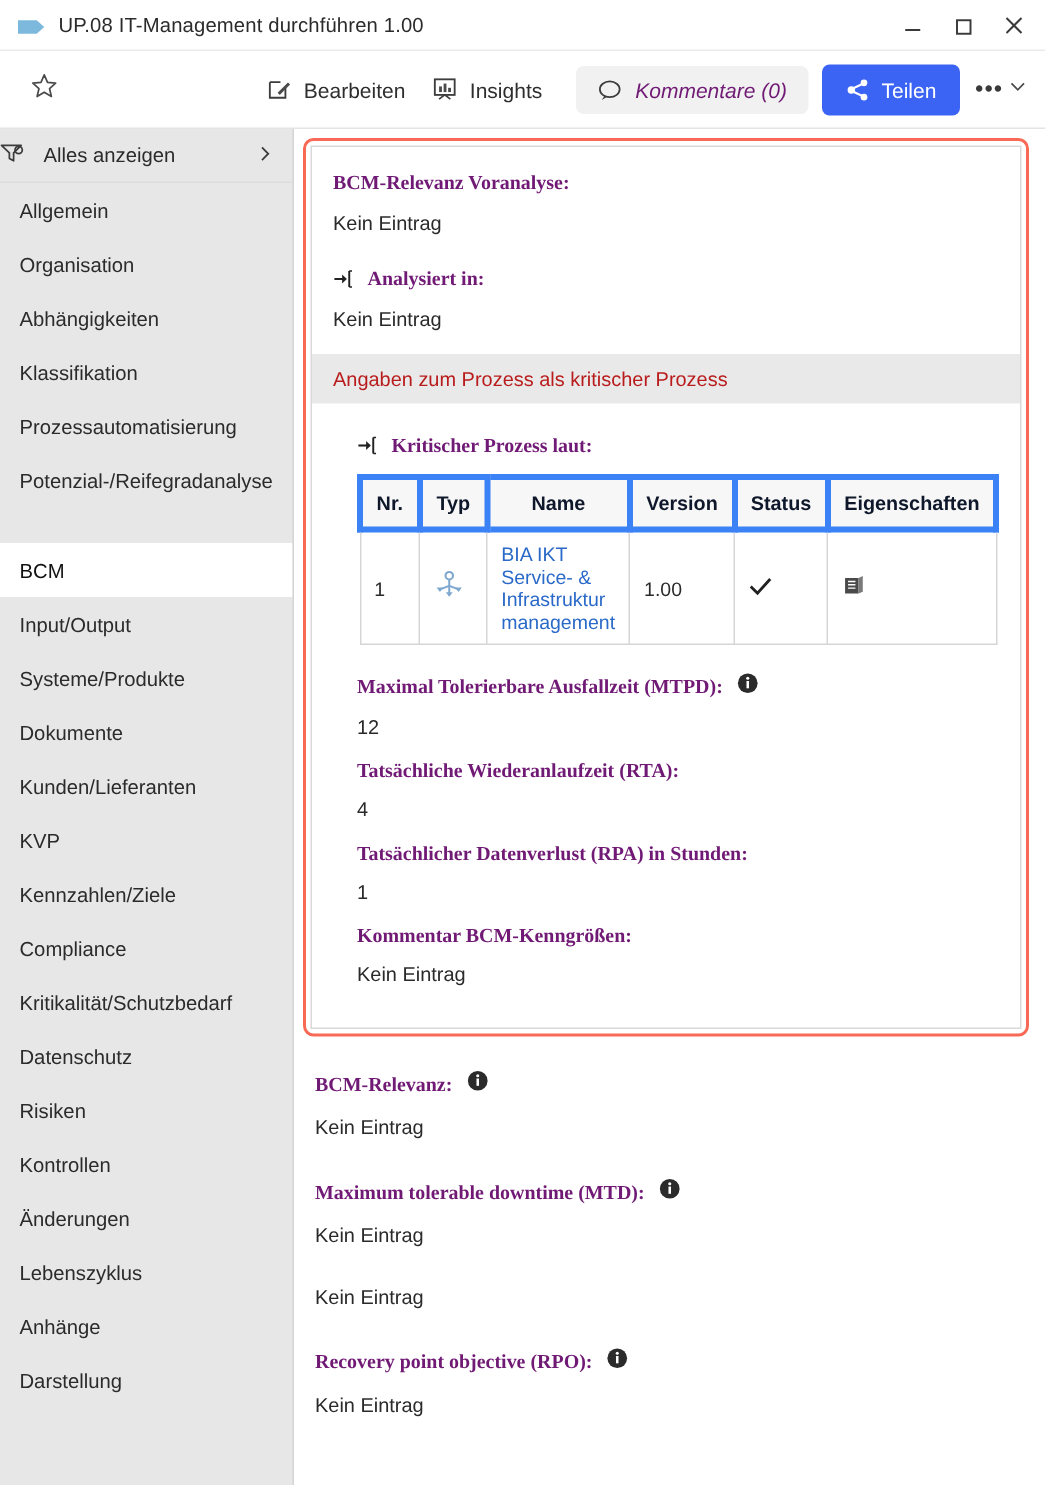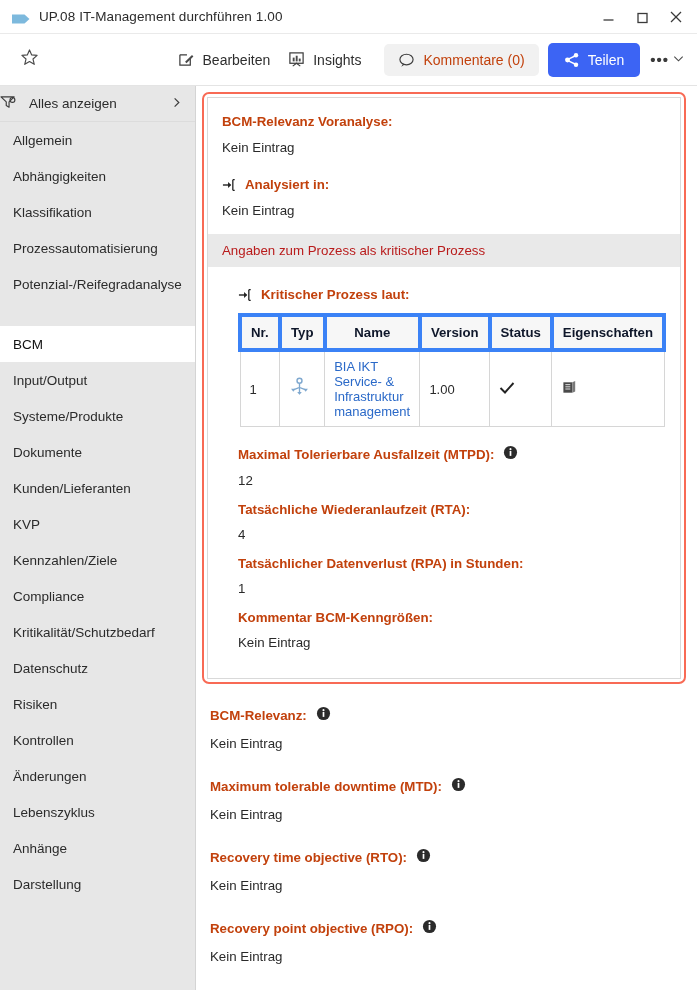--- a/index.html
+++ b/index.html
@@ -65,23 +65,24 @@
     color: #2e2e2e;
     border-radius: 4px;
     white-space: nowrap;
   }
   .tb-pill {
     display: flex; align-items: center; gap: 8px;
     background: #f1f1f1;
     border-radius: 5px;
     padding: 8px 14px;
     font-size: 14px;
-    color: #c2410c;
+    color: #701a75;
     margin-left: 14px;
     white-space: nowrap;
+    font-style: italic;
   }
   .tb-share {
     display: flex; align-items: center; gap: 8px;
     background: #3c64f4;
     color: #fff;
     border-radius: 5px;
     padding: 9px 16px;
     font-size: 14px;
     margin-left: 9px;
     white-space: nowrap;
@@ -149,25 +150,26 @@
   }
   .hl-inner {
     border: 1px solid #d9d9d9;
     background: #fff;
     padding: 16px 14px 14px 14px;
   }
 
   .f-label {
     font-size: 13.3px;
     font-weight: bold;
-    color: #c2410c;
+    color: #701a75;
     margin: 0 0 11px 0;
     display: flex;
     align-items: center;
     gap: 9px;
+    font-family: Liberation Serif, serif;
   }
   .f-label.plain { font-weight: bold; }
   .f-value {
     font-size: 13.3px;
     color: #2a2a2a;
     margin: 0 0 22px 0;
   }
   .f-value.tight { margin-bottom: 16px; }
 
   .icon-inline { flex: none; display: inline-flex; }
@@ -341,20 +343,23 @@
       <span class="sh-label">Alles anzeigen</span>
       <span>
         <svg width="13" height="13" viewBox="0 0 14 14">
             <path d="M5 2.5 L9.5 7 L5 11.5" fill="none" stroke="#3d3d3d" stroke-width="1.3"></path>
           </svg>
       </span>
     </div>
 
     <div class="side-item">
         <span>Allgemein</span>
+      </div>
+    <div class="side-item">
+        <span>Organisation</span>
       </div>
     <div class="side-item">
         <span>Abhängigkeiten</span>
       </div>
     <div class="side-item">
         <span>Klassifikation</span>
       </div>
     <div class="side-item">
         <span>Prozessautomatisierung</span>
       </div>
@@ -551,30 +556,20 @@
         <span class="info-dot">
           <svg width="15" height="15" viewBox="0 0 16 16">
               <circle cx="8" cy="8" r="7" fill="#2b2b2b"></circle>
               <rect x="7.1" y="6.4" width="1.8" height="5.2" fill="#fff"></rect>
               <circle cx="8" cy="4.4" r="1.1" fill="#fff"></circle>
             </svg>
         </span>
       </div>
       <div class="f-value">Kein Eintrag</div>
 
-      <div class="f-label">
-        <span>Recovery time objective (RTO):</span>
-        <span class="info-dot">
-          <svg width="15" height="15" viewBox="0 0 16 16">
-              <circle cx="8" cy="8" r="7" fill="#2b2b2b"></circle>
-              <rect x="7.1" y="6.4" width="1.8" height="5.2" fill="#fff"></rect>
-              <circle cx="8" cy="4.4" r="1.1" fill="#fff"></circle>
-            </svg>
-        </span>
-      </div>
       <div class="f-value">Kein Eintrag</div>
 
       <div class="f-label">
         <span>Recovery point objective (RPO):</span>
         <span class="info-dot">
           <svg width="15" height="15" viewBox="0 0 16 16">
               <circle cx="8" cy="8" r="7" fill="#2b2b2b"></circle>
               <rect x="7.1" y="6.4" width="1.8" height="5.2" fill="#fff"></rect>
               <circle cx="8" cy="4.4" r="1.1" fill="#fff"></circle>
             </svg>

